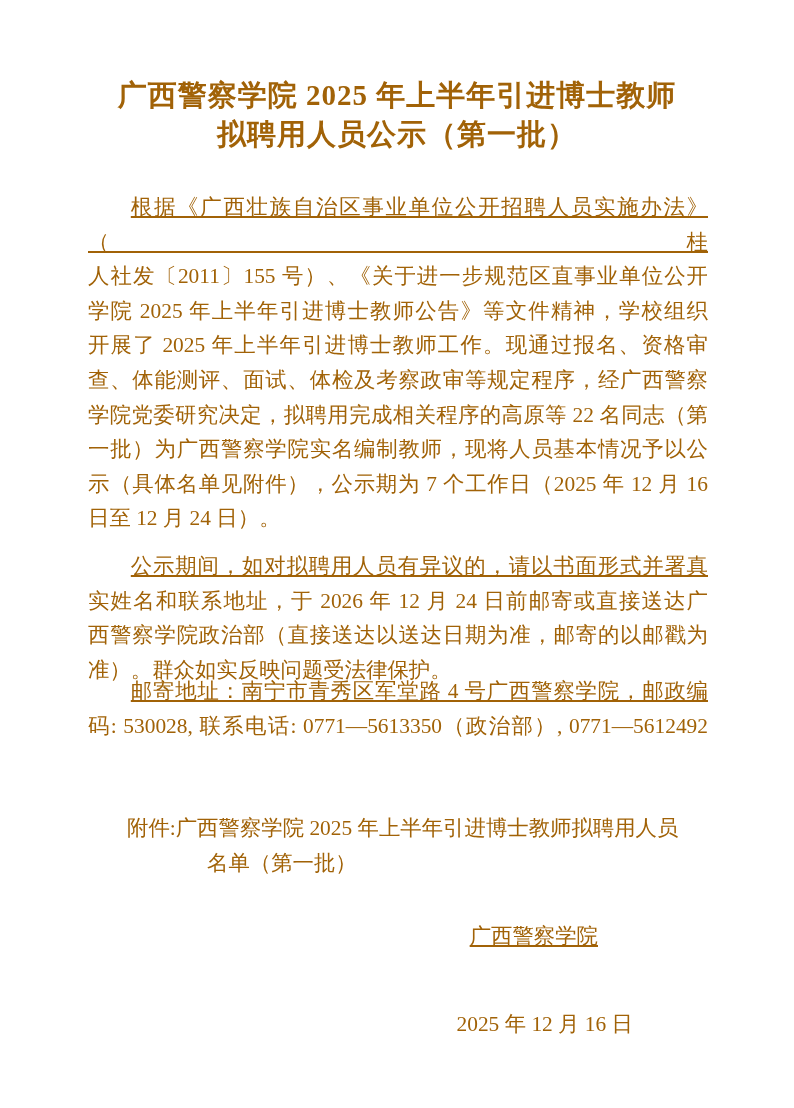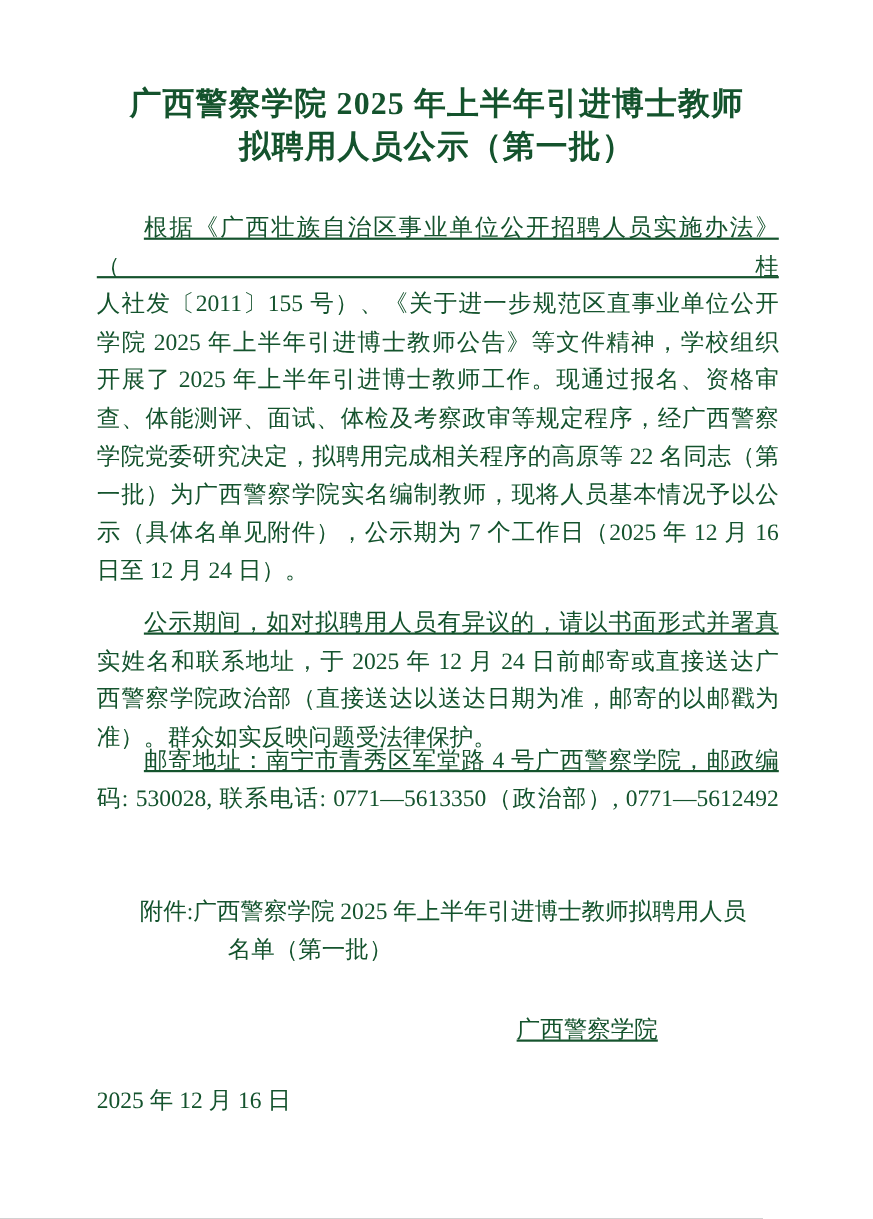--- a/index.html
+++ b/index.html
@@ -1,21 +1,21 @@
 <!DOCTYPE html>
 <html><head>
 <meta charset="utf-8">
 <style>
   html,body{margin:0;padding:0;background:#888;}
   .page{
     position:relative;
     width:794px;height:1108px;
     margin:0 auto;
     background:#ffffff;
-    color:#14532d;
+    color:#a16207;
     font-family:"Liberation Serif","DejaVu Serif",serif;
     overflow:hidden;
   }
   .title{
     position:absolute;
     top:76px;left:0;right:0;
     margin:0;
     text-align:center;
     font-size:29px;
     font-weight:bold;
@@ -42,21 +42,21 @@
     text-indent:2em;
     text-decoration:underline;
   }
   .para1{top:190px;}
   .para2{top:537px;margin-top:12px;}
   .para3{top:674px;}
   .attachment{top:811px;}
   .att-line1{padding-left:39px;}
   .att-line2{padding-left:119px;}
   .sig-org{top:919px;text-align:right;padding-right:110px;box-sizing:border-box;text-decoration:underline;}
-  .sig-date{top:983px;padding-right:75px;box-sizing:border-box;}
+  .sig-date{top:1007px;text-align:right;padding-right:75px;box-sizing:border-box;}
 </style>
 </head>
 <body>
 
 <div class="page">
 
   <h1 class="title">
     <div>广西警察学院 2025 年上半年引进博士教师</div>
     <div>拟聘用人员公示（第一批）</div>
   </h1>
@@ -67,21 +67,21 @@
       <div class="line fill">学院 2025 年上半年引进博士教师公告》等文件精神，学校组织</div>
       <div class="line fill">开展了 2025 年上半年引进博士教师工作。现通过报名、资格审</div>
       <div class="line fill">查、体能测评、面试、体检及考察政审等规定程序，经广西警察</div>
       <div class="line fill">学院党委研究决定，拟聘用完成相关程序的高原等 22 名同志（第</div>
       <div class="line fill">一批）为广西警察学院实名编制教师，现将人员基本情况予以公</div>
       <div class="line fill">示（具体名单见附件），公示期为 7 个工作日（2025 年 12 月 16</div>
       <div class="line">日至 12 月 24 日）。</div>
     </div>
   <div class="block para para2">
       <div class="line first fill">公示期间，如对拟聘用人员有异议的，请以书面形式并署真</div>
-      <div class="line fill">实姓名和联系地址，于 2025 年 12 月 24 日前邮寄或直接送达广</div>
+      <div class="line fill">实姓名和联系地址，于 2026 年 12 月 24 日前邮寄或直接送达广</div>
       <div class="line fill">西警察学院政治部（直接送达以送达日期为准，邮寄的以邮戳为</div>
       <div class="line">准）。群众如实反映问题受法律保护。</div>
     </div>
   <div class="block para para3">
       <div class="line first fill">邮寄地址：南宁市青秀区军堂路 4 号广西警察学院，邮政编</div>
       <div class="line fill">码: 530028, 联系电话: 0771—5613350（政治部）, 0771—5612492</div>
     </div>
 
   <div class="block attachment">
     <div class="att-line1">附件:广西警察学院 2025 年上半年引进博士教师拟聘用人员</div>

